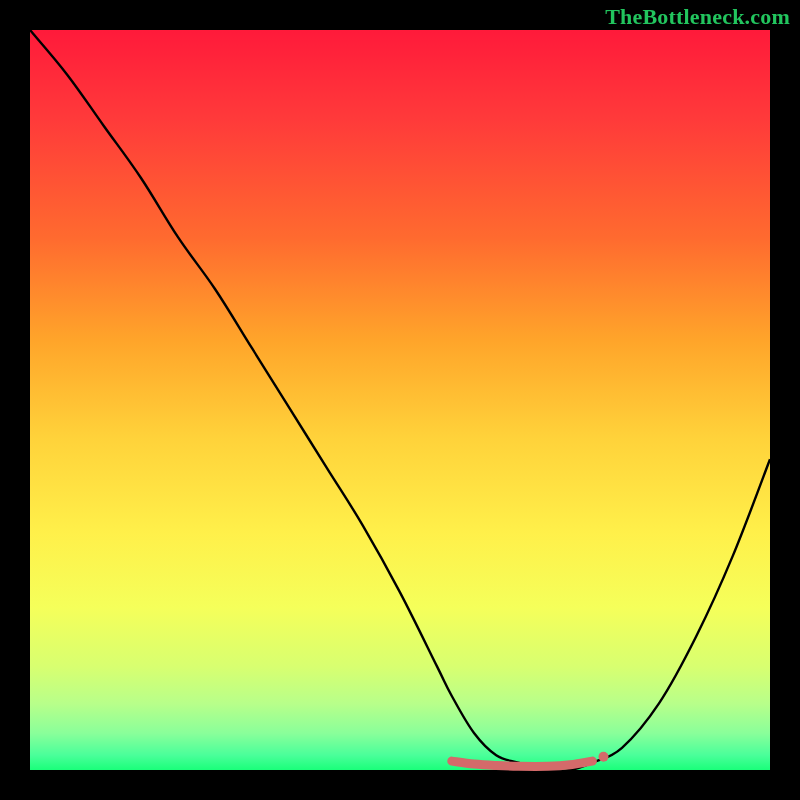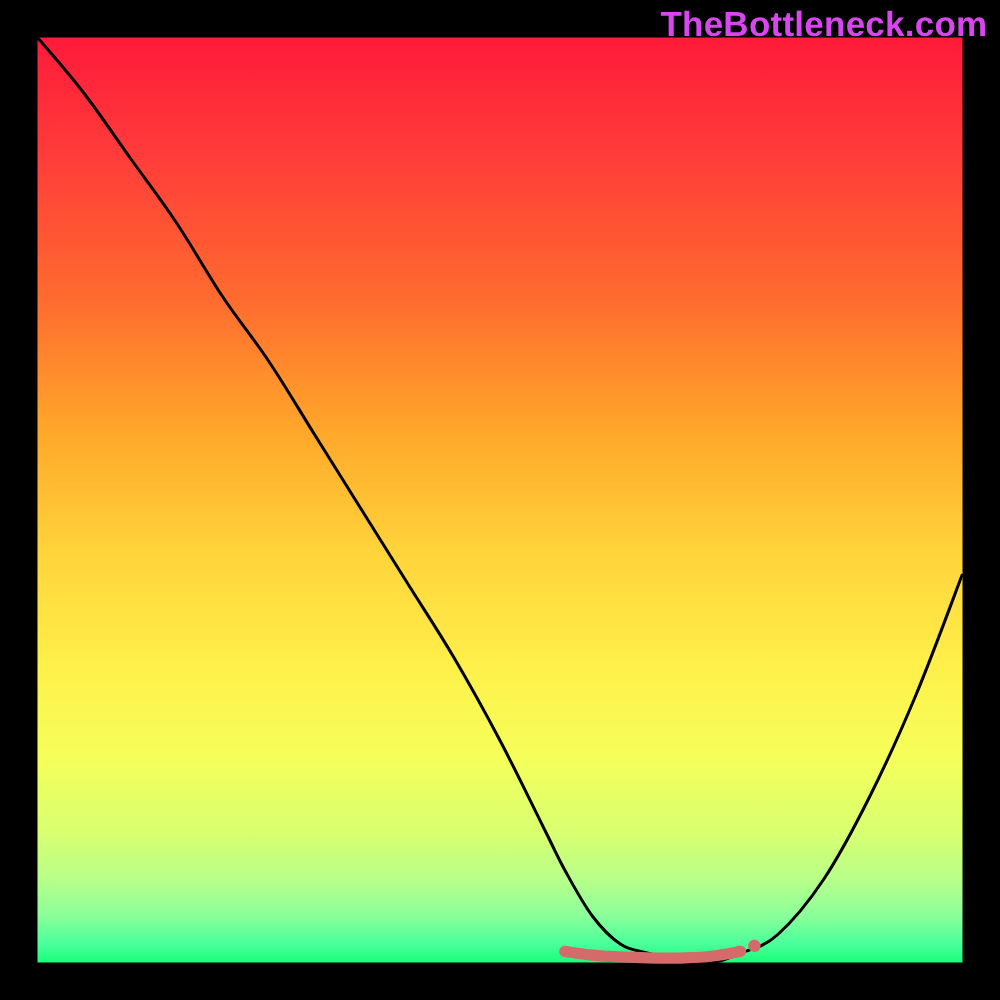--- a/index.html
+++ b/index.html
@@ -37,24 +37,25 @@
       #b8ff8a 91%,
       #8aff9a 95%,
       #4aff9a 98%,
       #1aff7a 100%
     );
   }
   .watermark {
     position: absolute;
     top: 4px;
     right: 10px;
-    font-size: 28px;
+    font-size: 22px;
     font-weight: 600;
-    color: #d946ef;
+    color: #22c55e;
     letter-spacing: 0.2px;
+    font-family: Liberation Serif, serif;
   }
   svg.curves {
     position: absolute;
     left: 30px;
     top: 30px;
     width: 740px;
     height: 740px;
     overflow: visible;
   }
 </style>

